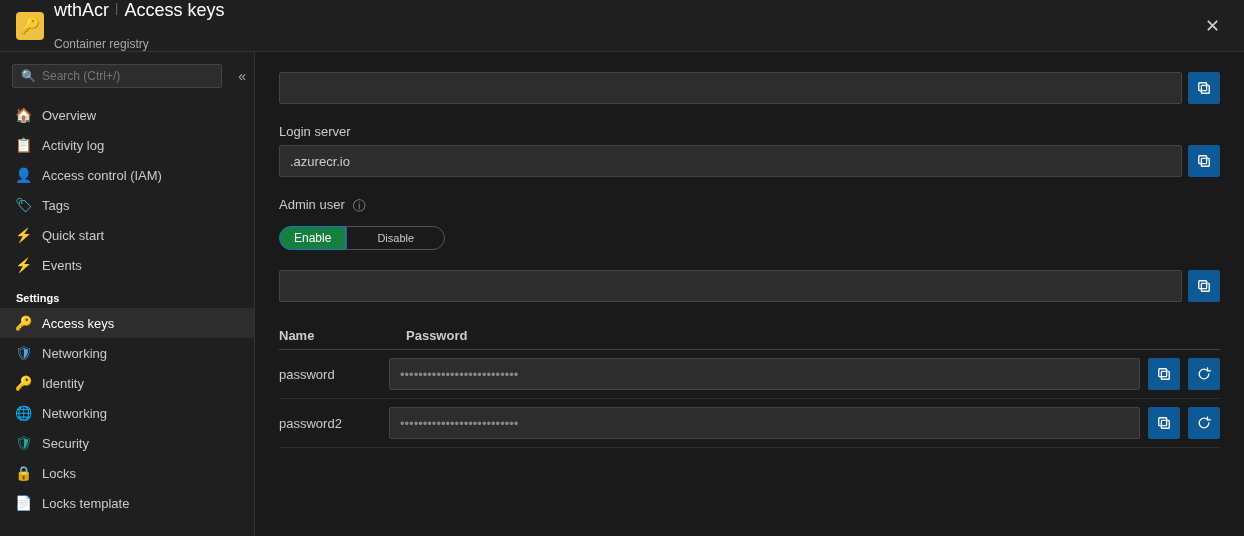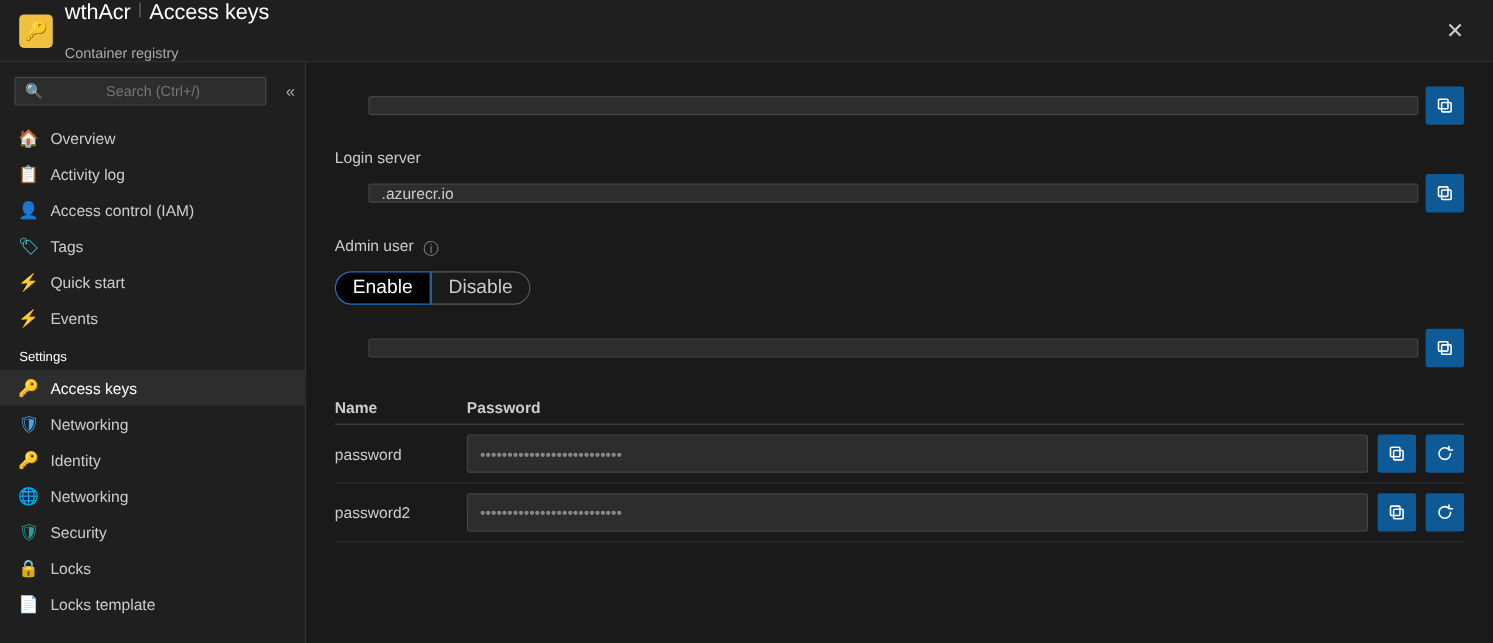--- a/index.html
+++ b/index.html
@@ -101,21 +101,20 @@
       padding: 4px 8px;
       gap: 6px;
     }
     .search-box input {
       background: none;
       border: none;
       outline: none;
       color: #aaa;
       font-size: 12px;
       width: 100%;
-      text-align: center;
     }
     .search-icon-small { color: #888; font-size: 12px; }
     .collapse-btn {
       background: none;
       border: none;
       color: #aaa;
       cursor: pointer;
       padding: 4px;
       font-size: 14px;
     }
@@ -144,21 +143,21 @@
       flex-shrink: 0;
       display: flex;
       align-items: center;
       justify-content: center;
       font-size: 14px;
     }
 
     .section-label {
       padding: 12px 16px 4px;
       font-size: 11px;
-      font-weight: 400;
+      font-weight: 700;
       color: #fff;
       text-transform: none;
       letter-spacing: 0;
     }
 
     
     .content {
       flex: 1;
       background: #1a1a1a;
       overflow-y: auto;
@@ -182,22 +181,21 @@
       gap: 6px;
     }
     .text-input {
       flex: 1;
       background: #2d2d2d;
       border: 1px solid #444;
       color: #ccc;
       padding: 6px 10px;
       font-size: 13px;
       border-radius: 2px;
-      height: 16px;
-      margin-left: 28px;
+      height: 32px;
     }
     .copy-btn {
       background: #0e5a97;
       border: none;
       color: #fff;
       width: 32px;
       height: 32px;
       cursor: pointer;
       display: flex;
       align-items: center;
@@ -216,63 +214,62 @@
       display: flex;
       align-items: center;
       justify-content: center;
       font-size: 14px;
       border-radius: 2px;
       flex-shrink: 0;
     }
 
     .admin-user-row {
       display: flex;
-      align-items: center;
       gap: 8px;
       margin-bottom: 8px;
     }
     .info-icon {
       color: #888;
       font-size: 13px;
     }
     .btn-group {
       display: flex;
       gap: 0;
     }
     .btn-enable {
-      background: #000000;
+      background: #15803d;
       border: 1px solid #1b74c8;
       color: #fff;
       padding: 4px 14px;
       cursor: pointer;
       border-radius: 20px 0 0 20px;
-      font-size: 16px;
+      font-size: 12px;
     }
     .btn-disable {
       background: transparent;
       border: 1px solid #555;
       color: #ccc;
-      padding: 4px 14px;
+      padding: 4px 30px;
       cursor: pointer;
       border-radius: 0 20px 20px 0;
-      font-size: 16px;
+      font-size: 11px;
     }
 
     
     .pw-table {
       width: 100%;
       margin-top: 8px;
     }
     .pw-table-header {
       display: flex;
       padding: 6px 0;
       border-bottom: 1px solid #444;
     }
     .pw-col-name {
-      width: 110px;
+      width: 127px;
       font-size: 13px;
       color: #ccc;
       font-weight: 600;
     }
     .pw-col-password {
       flex: 1;
       font-size: 13px;
       color: #ccc;
       font-weight: 600;
     }

